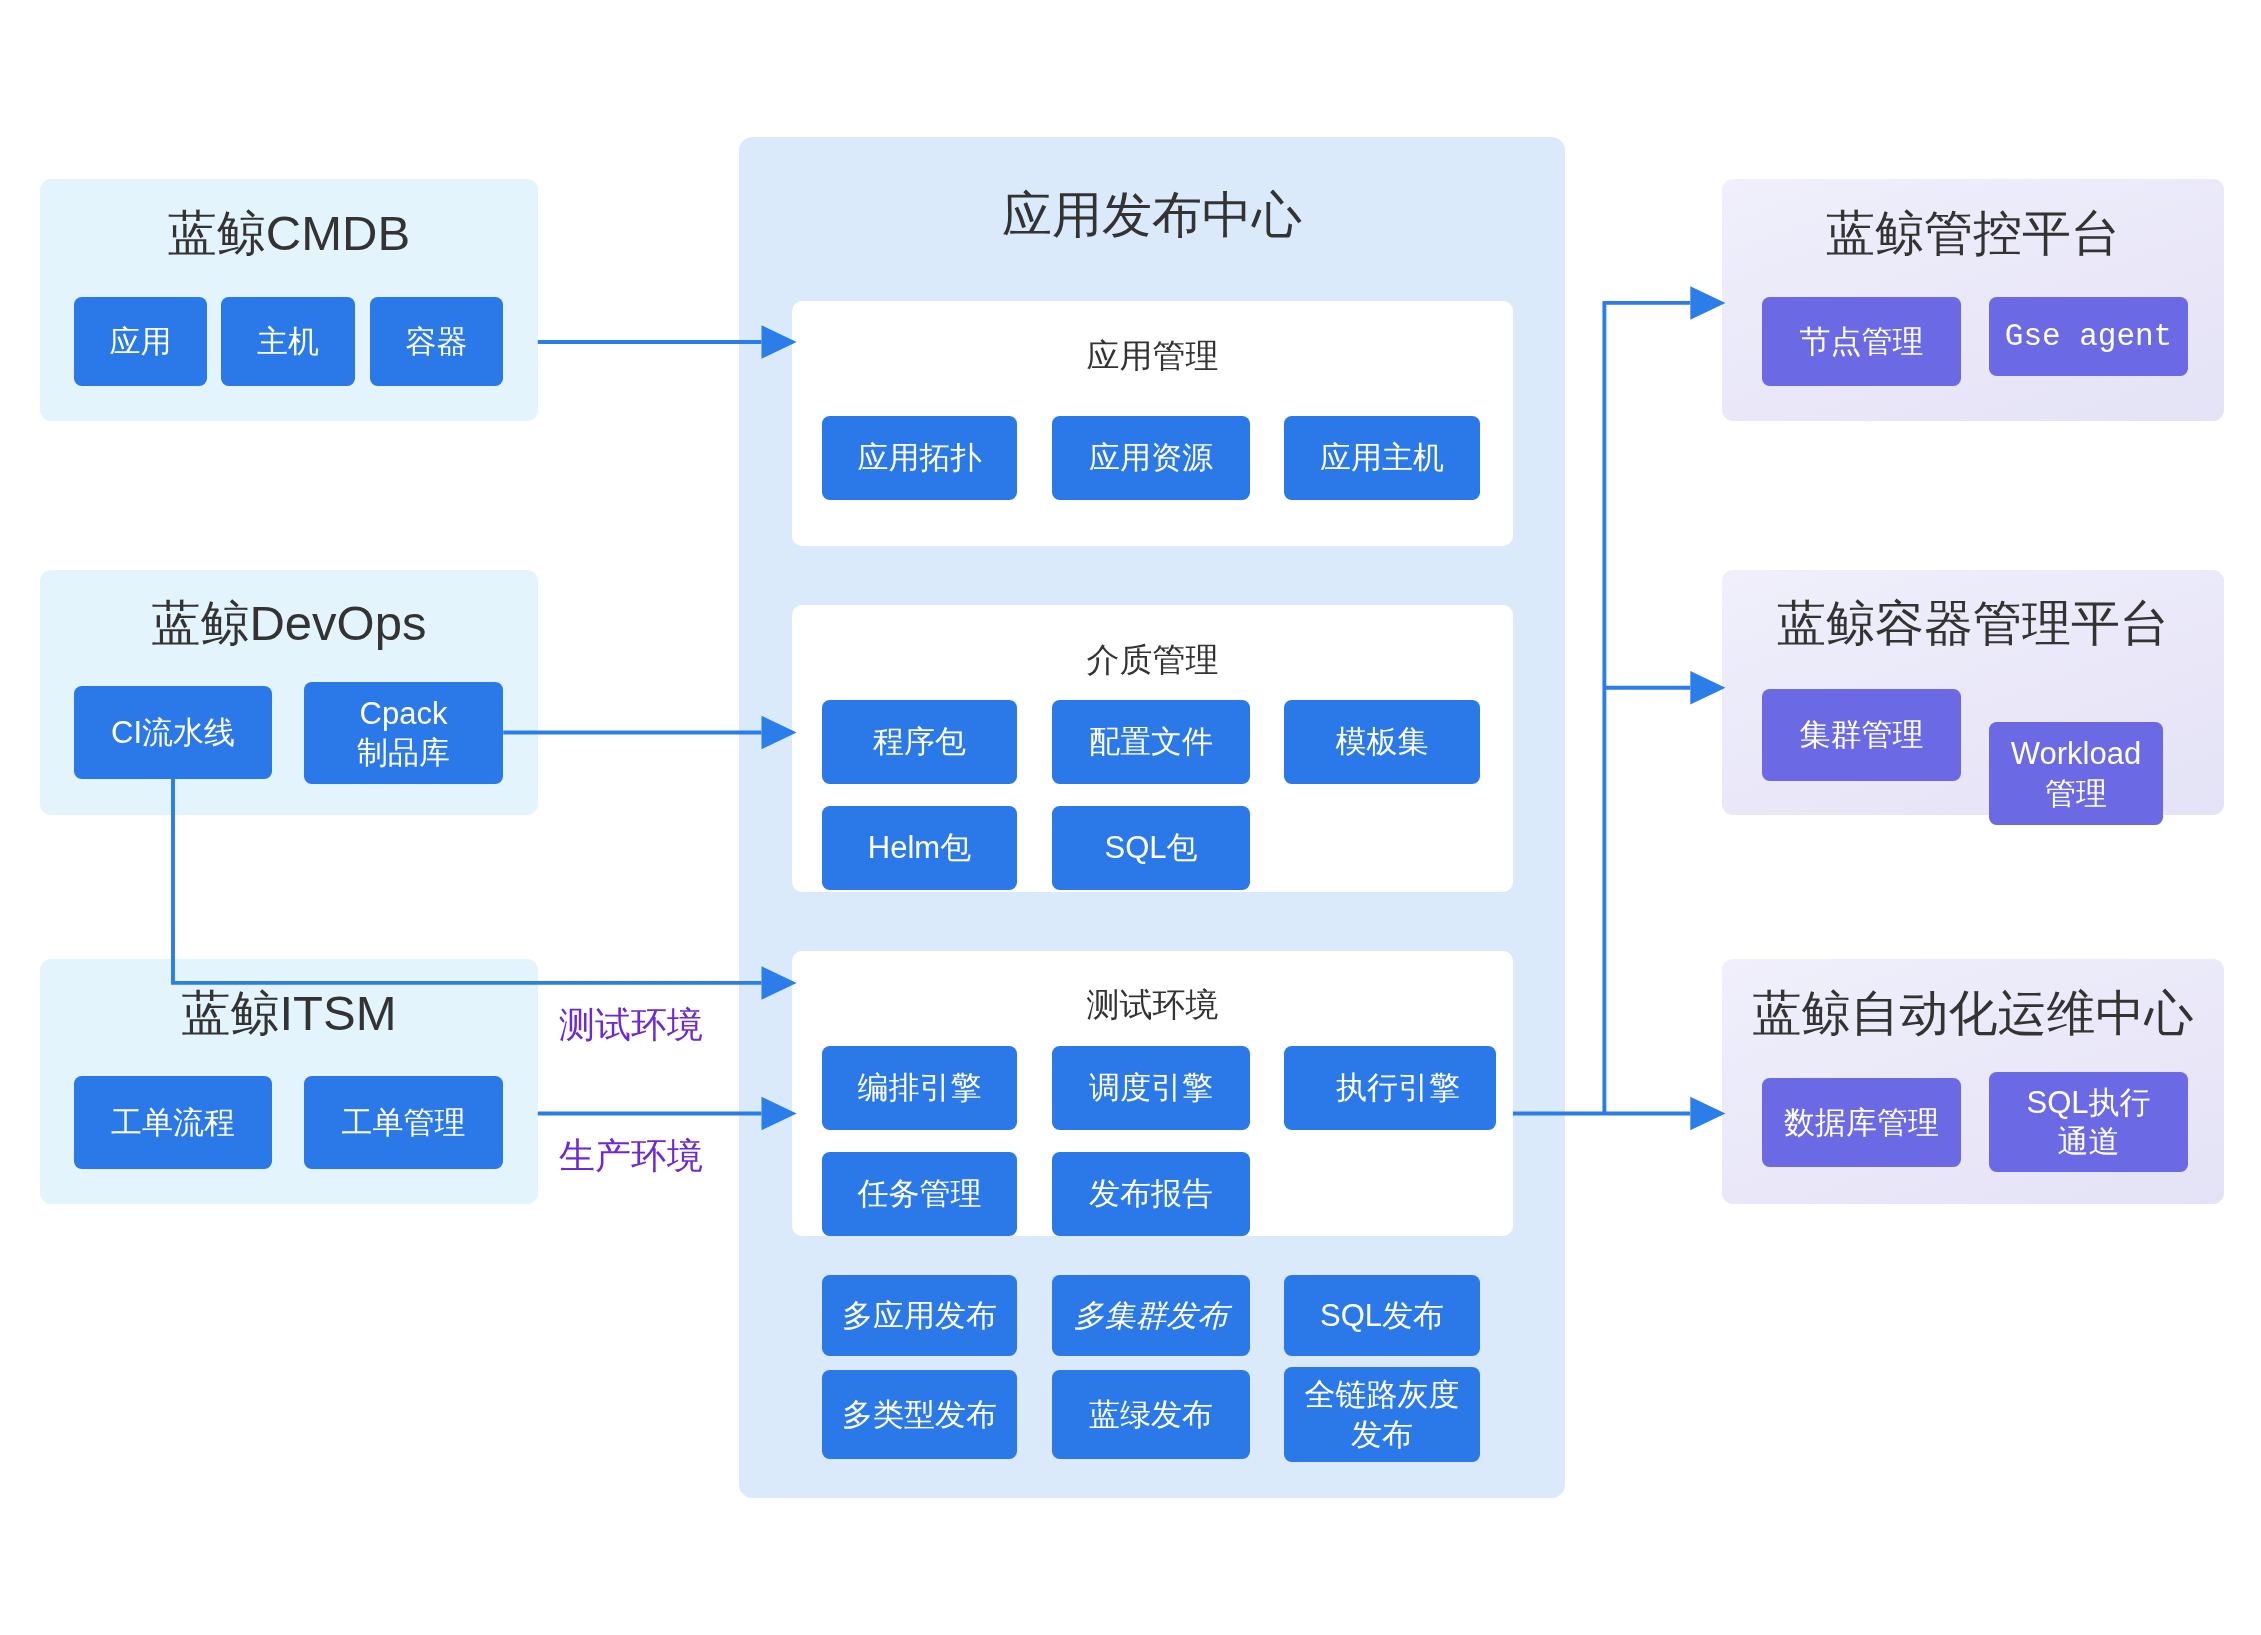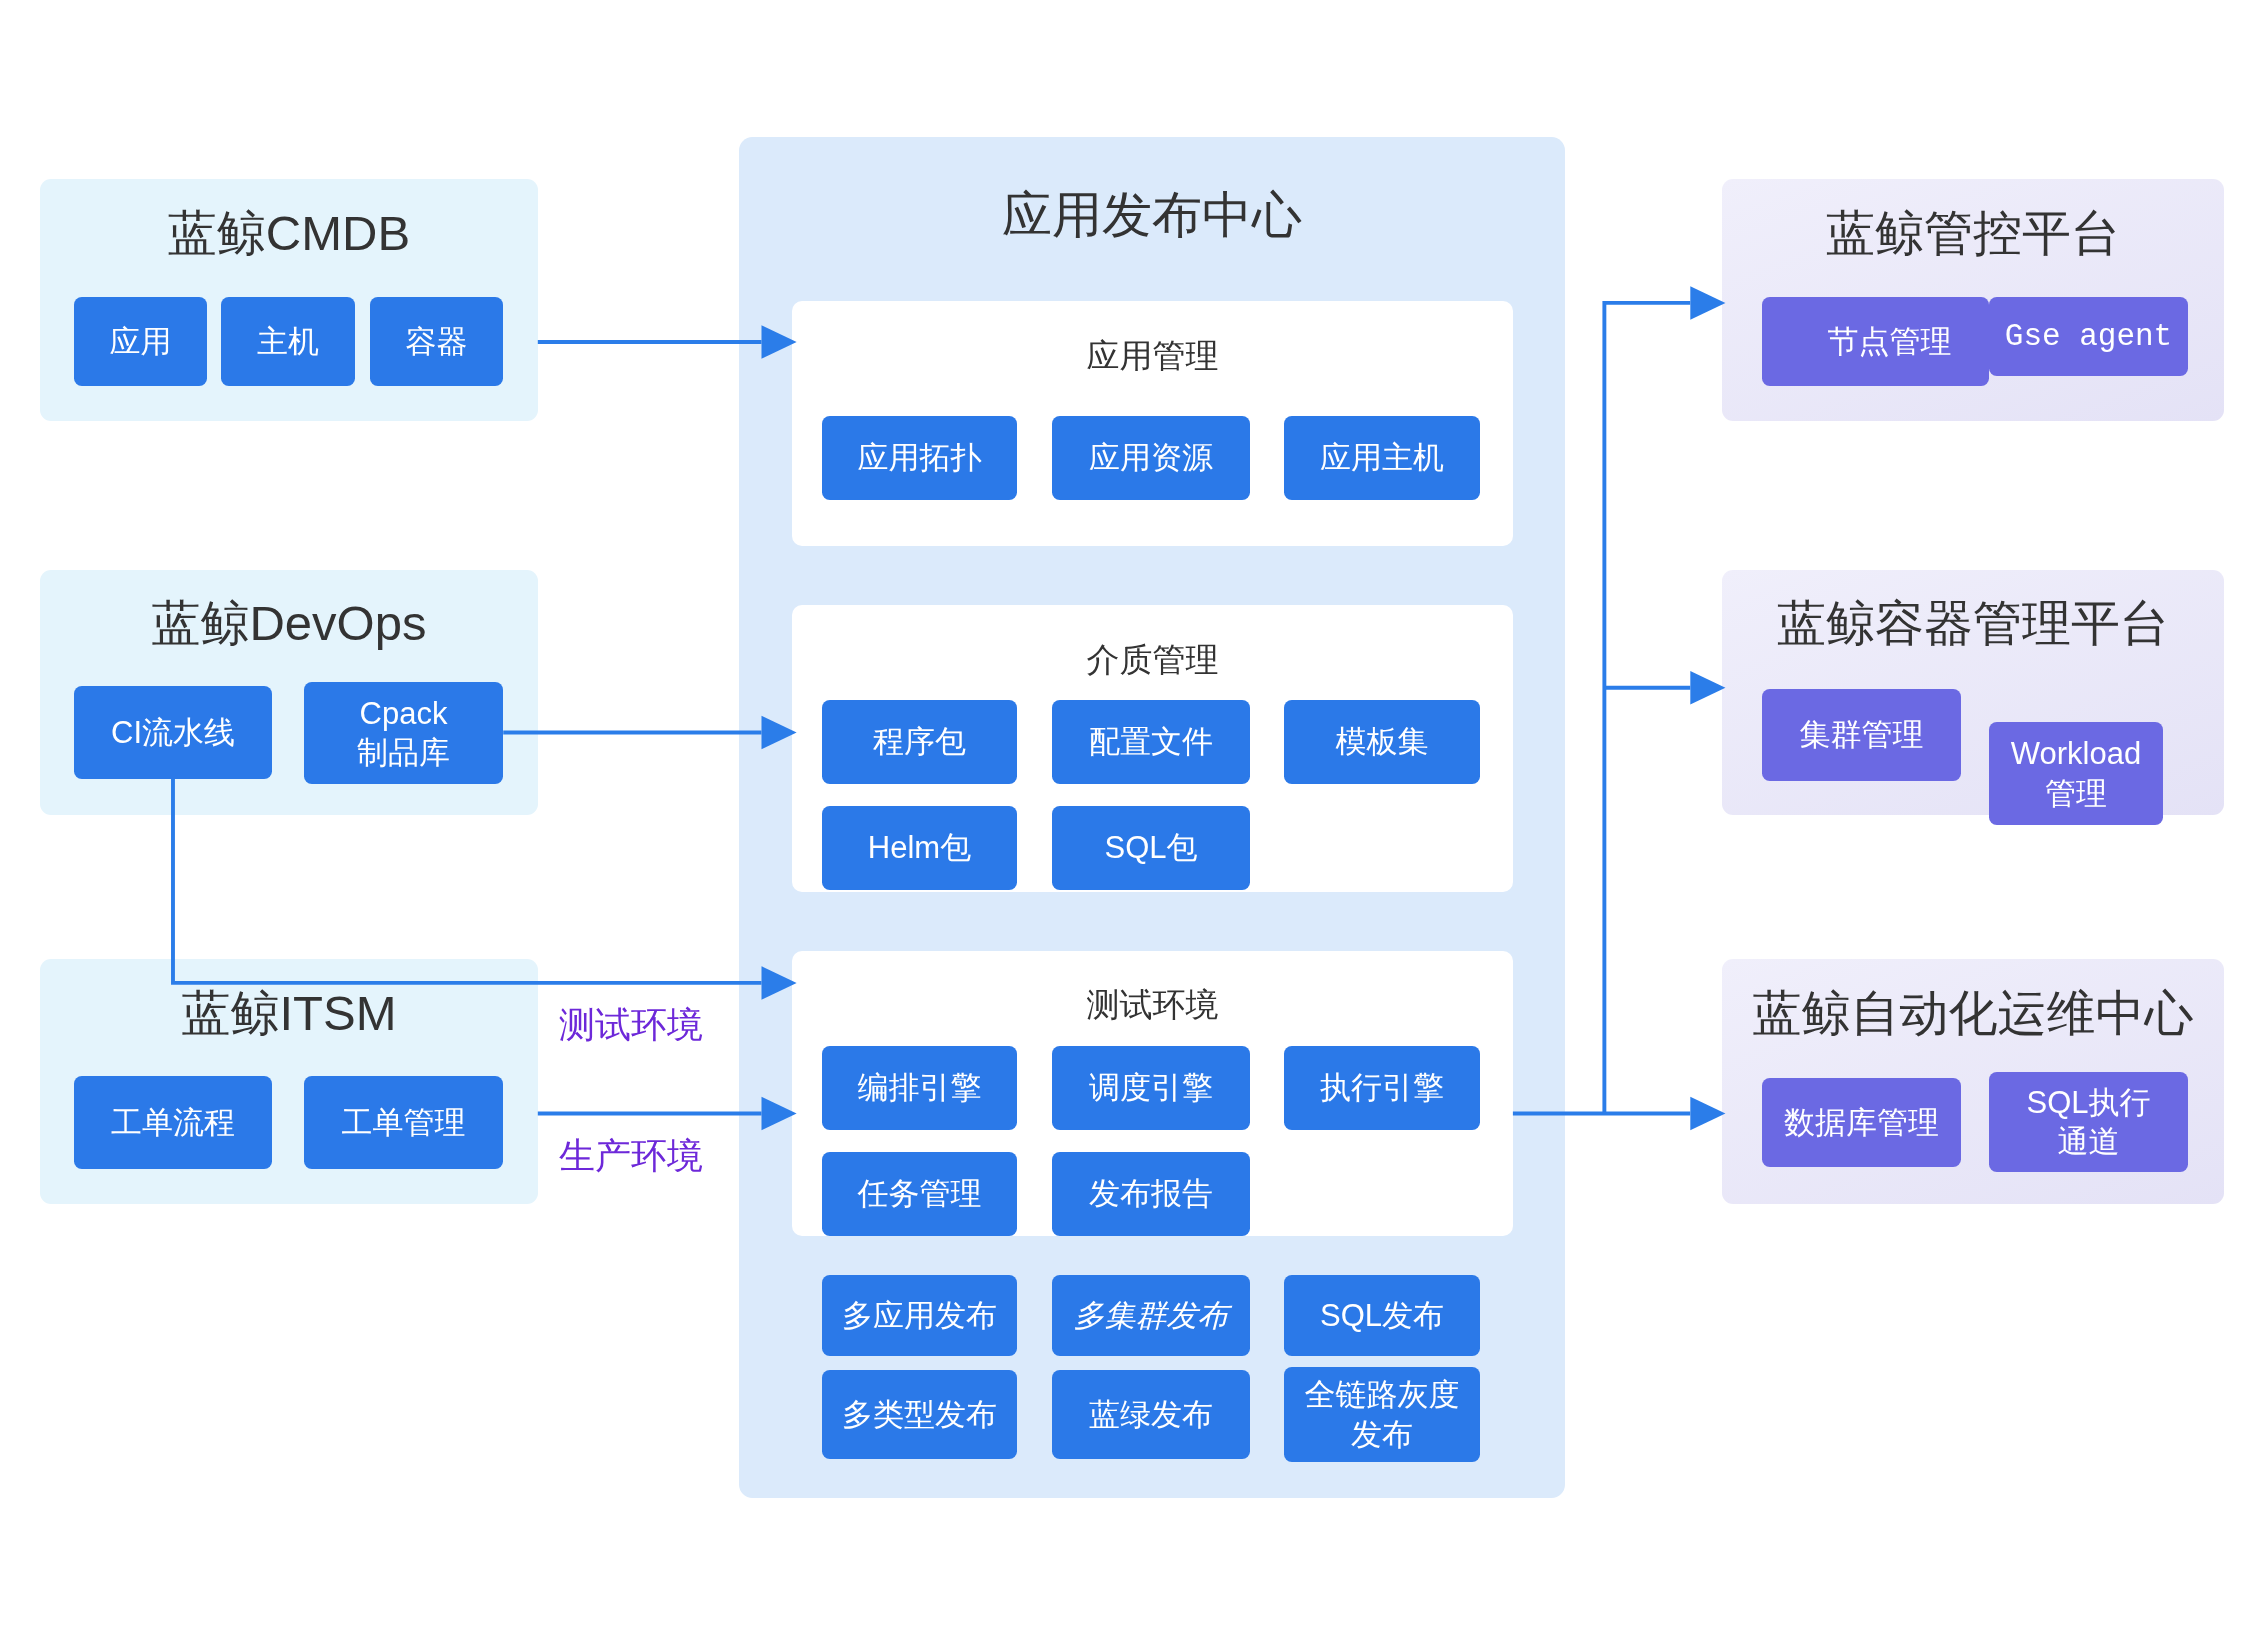--- a/index.html
+++ b/index.html
@@ -56,35 +56,35 @@
   <div class="btn btn-blue" style="left:822px;top:700px;width:195px;height:84px;">程序包</div>
   <div class="btn btn-blue" style="left:1052px;top:700px;width:198px;height:84px;">配置文件</div>
   <div class="btn btn-blue" style="left:1284px;top:700px;width:196px;height:84px;">模板集</div>
   <div class="btn btn-blue" style="left:822px;top:806px;width:195px;height:84px;">Helm包</div>
   <div class="btn btn-blue" style="left:1052px;top:806px;width:198px;height:84px;">SQL包</div>
 
   <div class="panel" style="left:792px;top:951px;width:721px;height:285px;"></div>
   <div class="panel-title" style="left:792px;top:984px;width:721px;">测试环境</div>
   <div class="btn btn-blue" style="left:822px;top:1046px;width:195px;height:84px;">编排引擎</div>
   <div class="btn btn-blue" style="left:1052px;top:1046px;width:198px;height:84px;">调度引擎</div>
-  <div class="btn btn-blue" style="left:1284px;top:1046px;width:196px;height:84px;">执行引擎</div>
+  <div class="btn btn-blue" style="left:1284px;top:1046px;width:196px;height:84px;padding-left:16px;">执行引擎</div>
   <div class="btn btn-blue" style="left:822px;top:1152px;width:195px;height:84px;">任务管理</div>
   <div class="btn btn-blue" style="left:1052px;top:1152px;width:198px;height:84px;">发布报告</div>
 
   <div class="btn btn-blue" style="left:822px;top:1275px;width:195px;height:81px;">多应用发布</div>
   <div class="btn btn-blue" style="left:1052px;top:1275px;width:198px;height:81px;font-style:italic;">多集群发布</div>
   <div class="btn btn-blue" style="left:1284px;top:1275px;width:196px;height:81px;">SQL发布</div>
   <div class="btn btn-blue" style="left:822px;top:1370px;width:195px;height:89px;">多类型发布</div>
   <div class="btn btn-blue" style="left:1052px;top:1370px;width:198px;height:89px;">蓝绿发布</div>
   <div class="btn btn-blue" style="left:1284px;top:1367px;width:196px;height:95px;">全链路灰度
 发布</div>
 
   <div class="box box-right" style="left:1722px;top:179px;width:502px;height:242px;"></div>
   <div class="box-title" style="left:1722px;top:211px;width:502px;">蓝鲸管控平台</div>
-  <div class="btn btn-purple" style="left:1762px;top:297px;width:199px;height:89px;padding-left:28px;">节点管理</div>
+  <div class="btn btn-purple" style="left:1762px;top:297px;width:199px;height:89px;">节点管理</div>
   <div class="btn btn-purple" style="left:1989px;top:297px;width:199px;height:79px;font-family:Liberation Mono, monospace;">Gse agent</div>
 
   <div class="box box-right" style="left:1722px;top:570px;width:502px;height:245px;"></div>
   <div class="box-title" style="left:1722px;top:601px;width:502px;">蓝鲸容器管理平台</div>
   <div class="btn btn-purple" style="left:1762px;top:689px;width:199px;height:92px;">集群管理</div>
   <div class="btn btn-purple" style="left:1989px;top:722px;width:174px;height:103px;">Workload
 管理</div>
 
   <div class="box box-right" style="left:1722px;top:959px;width:502px;height:245px;"></div>
   <div class="box-title" style="left:1722px;top:991px;width:502px;">蓝鲸自动化运维中心</div>

